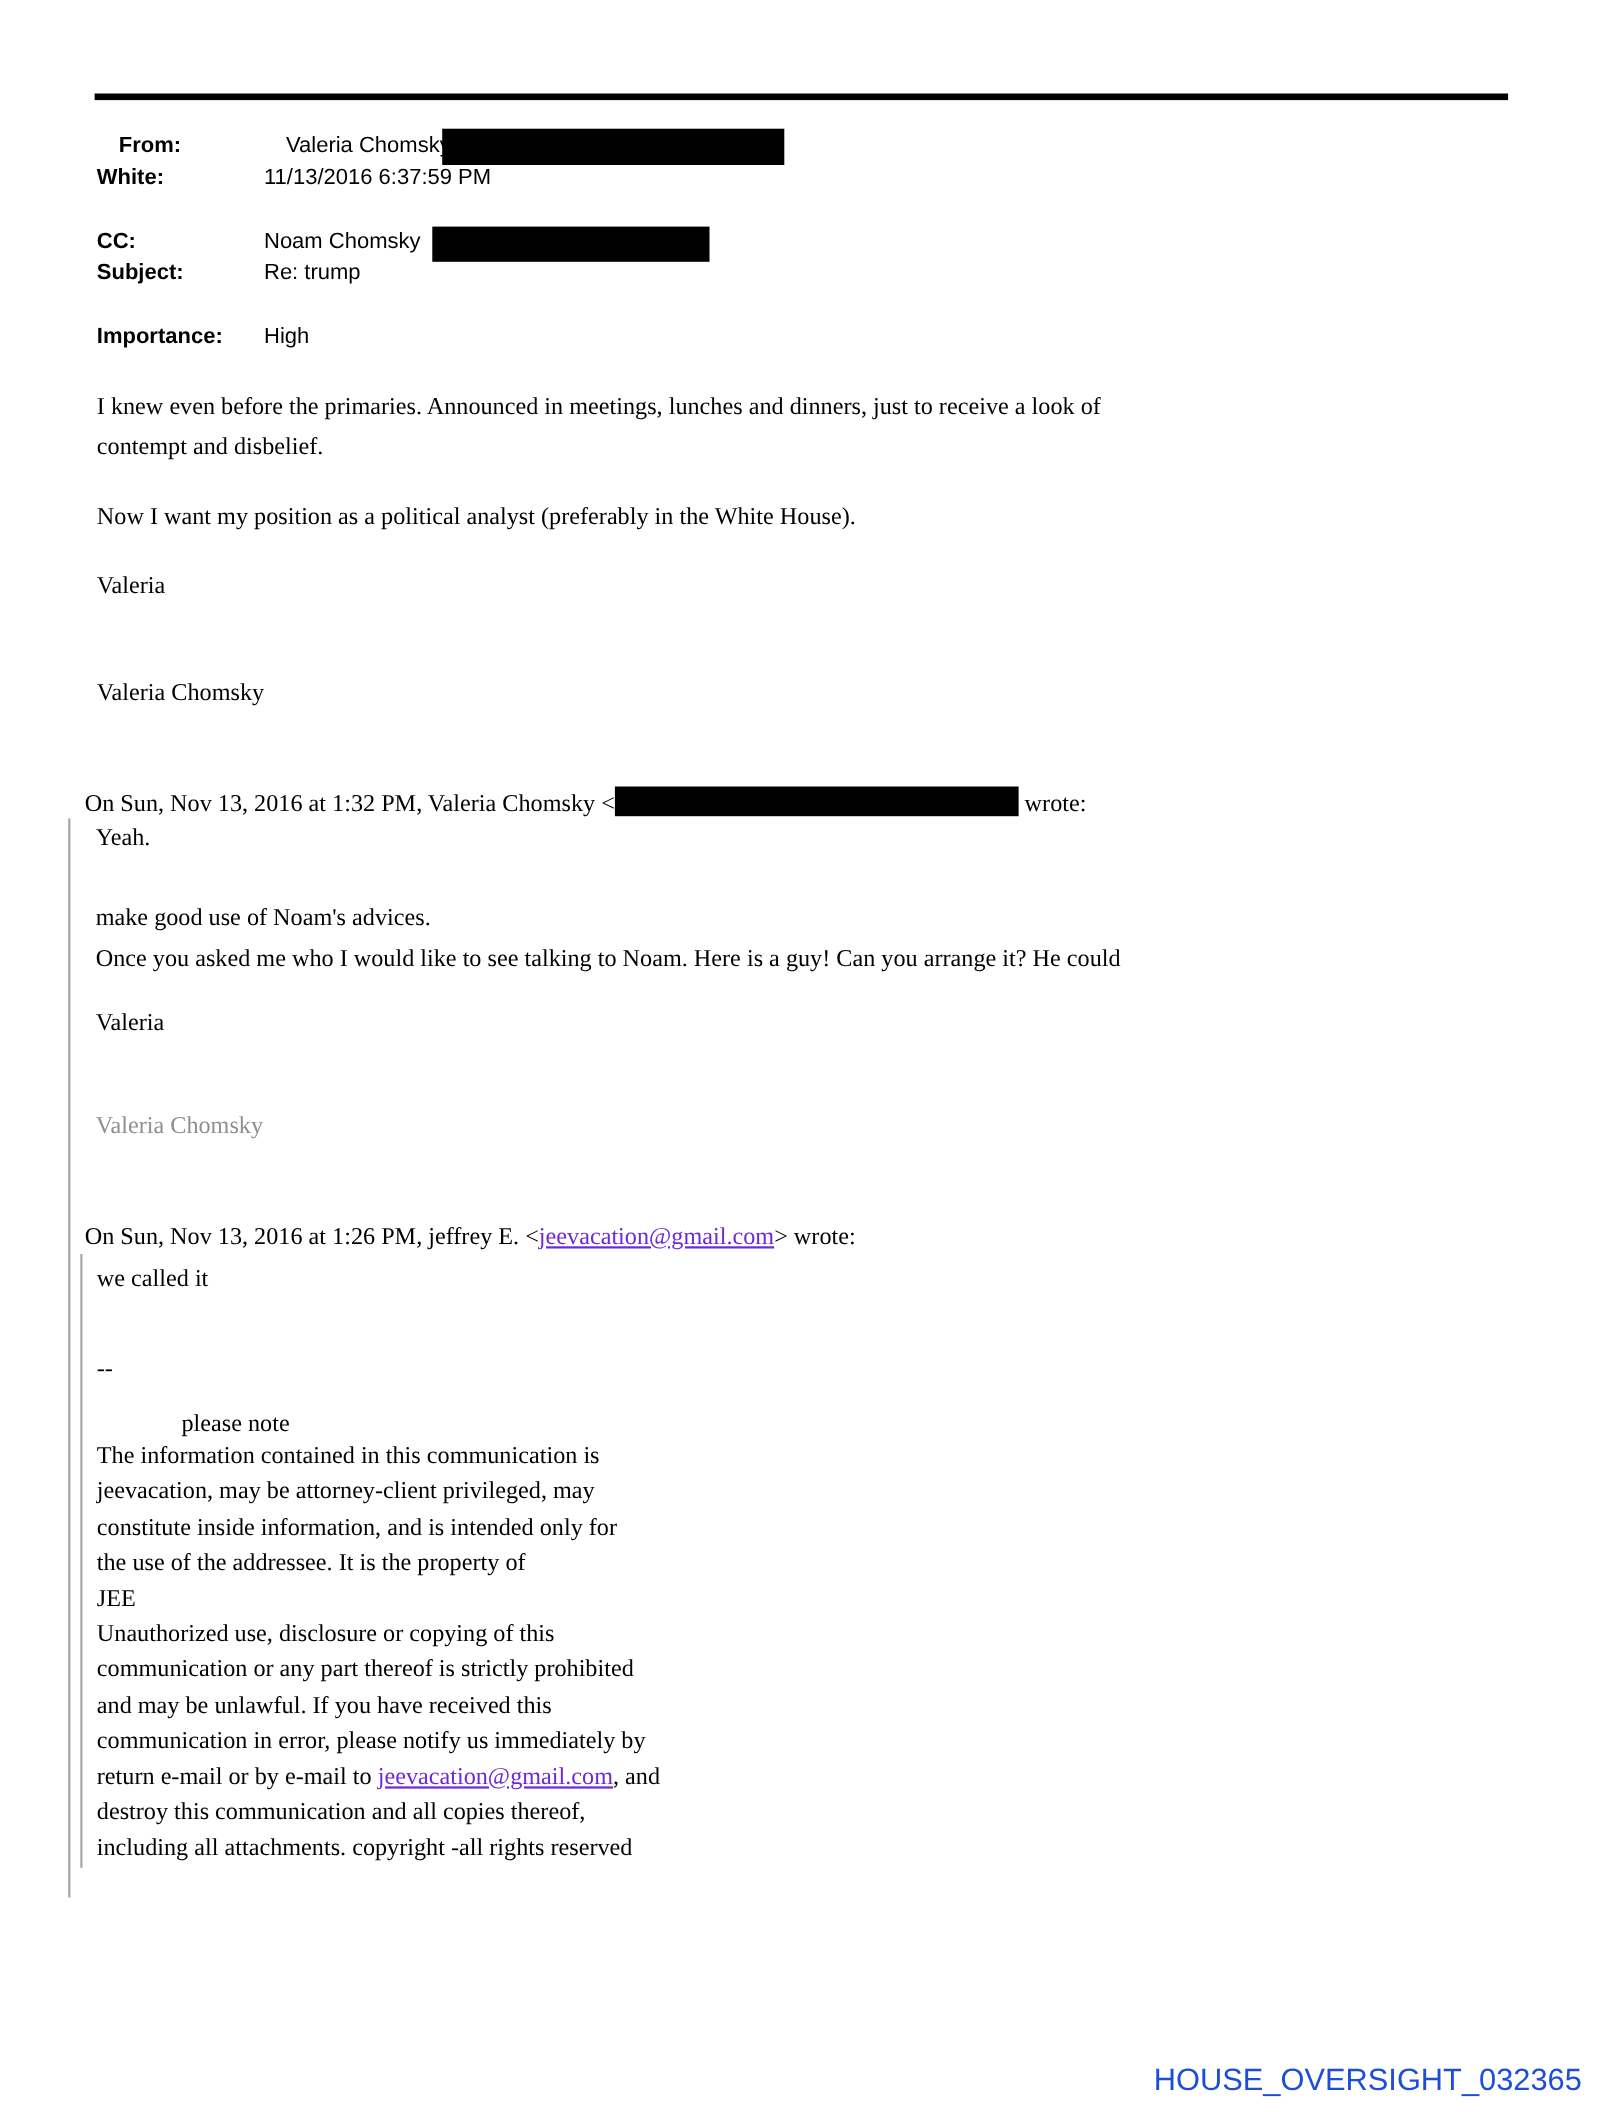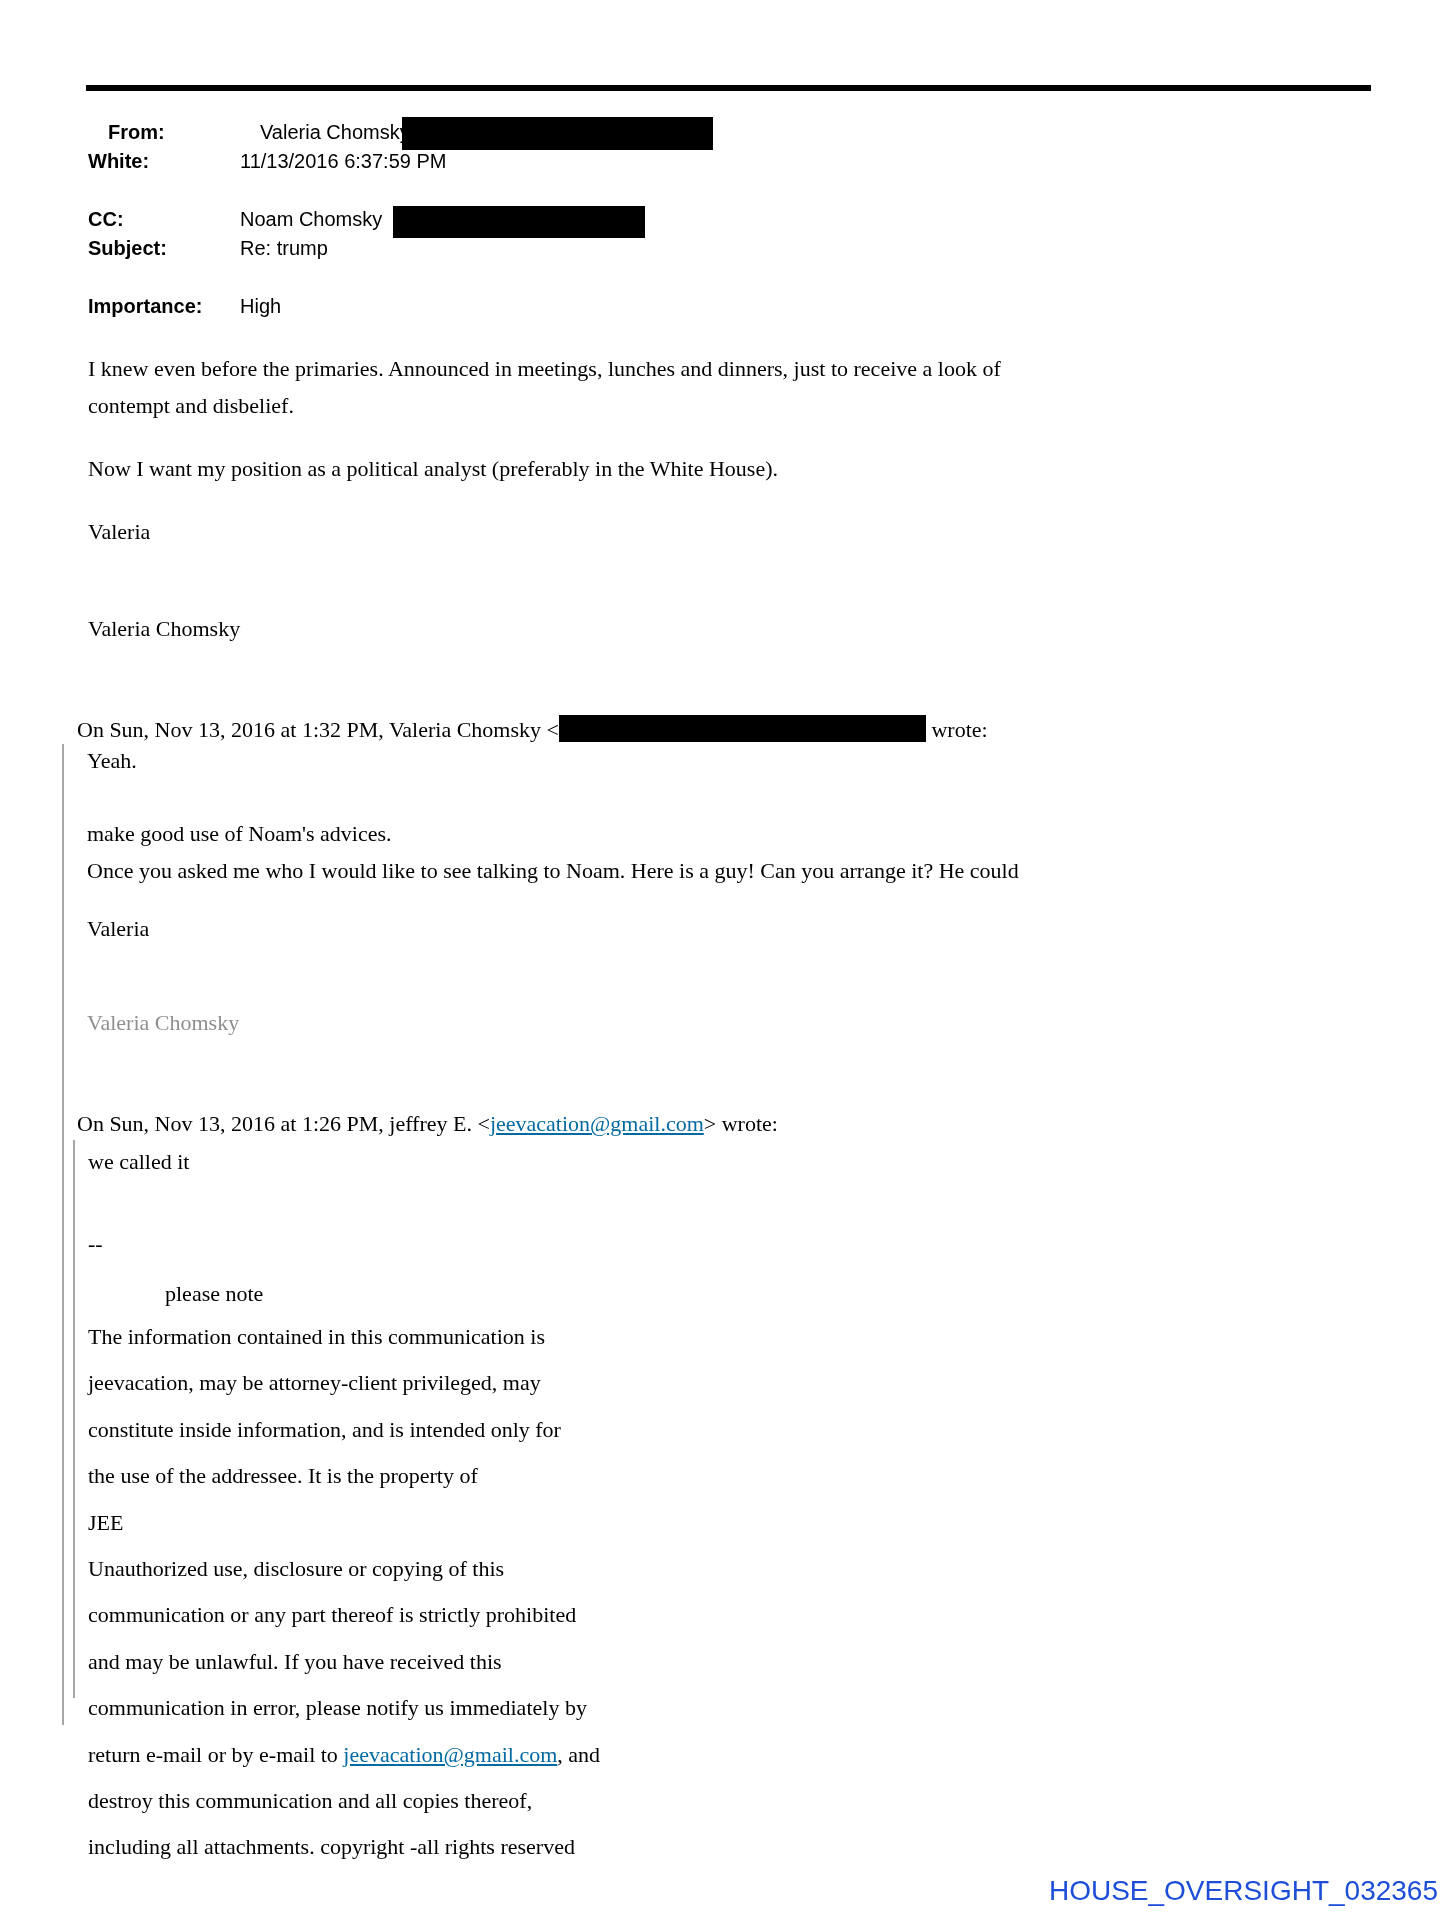--- a/index.html
+++ b/index.html
@@ -18,23 +18,23 @@
   
   .hrow{position:absolute;left:88px;font-family:"Liberation Sans", sans-serif;font-size:20px;line-height:26px;white-space:nowrap;}
   .hrow .lbl{display:inline-block;width:152px;font-weight:bold;}
   .redaction{position:absolute;background:#000000;}
   
   .serif{font-size:22px;line-height:37px;white-space:nowrap;}
   .serif .ln{white-space:nowrap;}
   .muted{color:#8f8f8f;}
   .qline{position:absolute;width:2px;background:#a6a6a6;}
   .inline-redaction{display:inline-block;width:367px;height:27px;background:#000000;vertical-align:-5px;}
-  a.email-link{color:#0369a1;text-decoration:underline;cursor:pointer;}
+  a.email-link{color:#6d28d9;text-decoration:underline;cursor:pointer;}
   .disclaimer{font-size:22px;line-height:32.4px;}
-  .disclaimer .ln{white-space:nowrap;margin-top:14px;}
+  .disclaimer .ln{white-space:nowrap;}
   .bates{position:absolute;top:1874px;right:15px;font-family:"Liberation Sans", sans-serif;font-size:28px;line-height:34px;color:#1d4ed8;white-space:nowrap;}
 </style>
 </head>
 <body>
 
 <div id="page">
 
   <div class="top-rule"></div>
 
   <div class="hrow" style="top:119px;margin-left:20px;">

